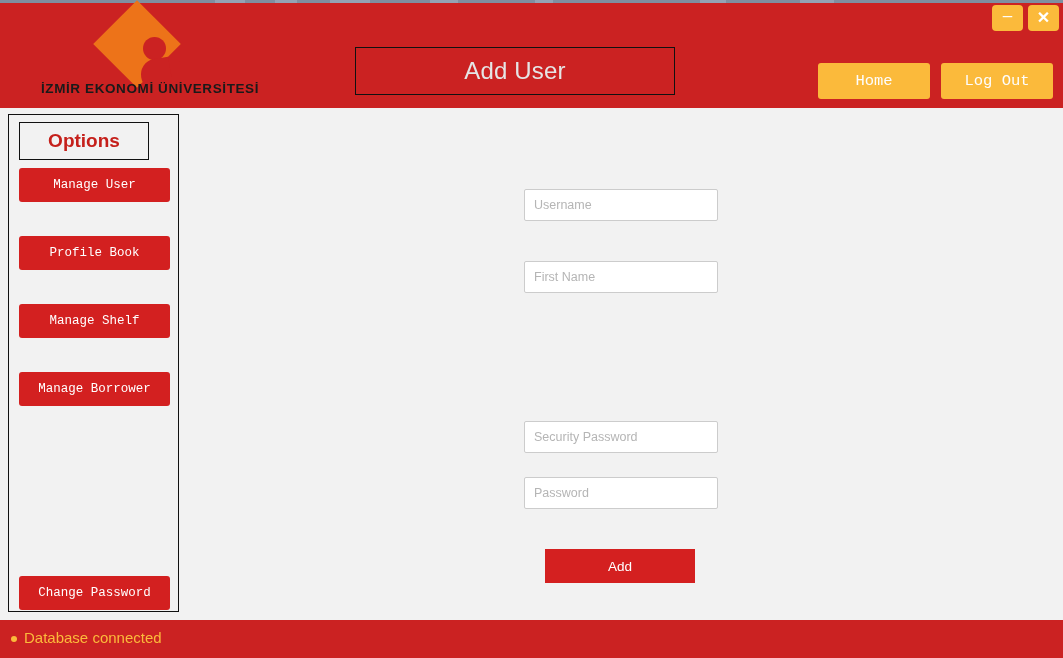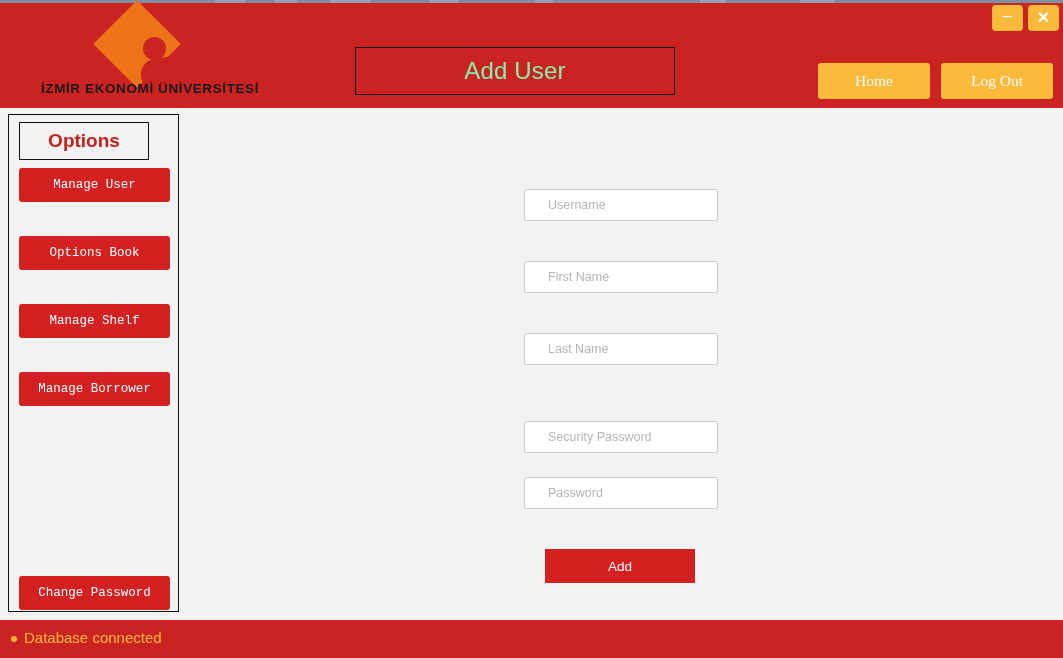--- a/index.html
+++ b/index.html
@@ -95,21 +95,21 @@
     left: 355px; top: 44px;
     width: 320px; height: 48px;
     border: 1.5px solid #111;
     background: #cb2222;
     display: flex;
     align-items: center;
     justify-content: center;
   }
   .title-box span {
     font-size: 24px;
-    color: #86efac;
+    color: #e5e5e5;
     letter-spacing: 0.2px;
   }
 
   
   .win-btn {
     position: absolute;
     top: 2px;
     width: 31px; height: 26px;
     background: #fbba3b;
     border-radius: 4px;
@@ -127,21 +127,21 @@
   
   .nav-btn {
     position: absolute;
     top: 60px;
     height: 36px;
     background: #fbba3b;
     border: none;
     border-radius: 3px;
     color: #fdfdfd;
     font-size: 15.5px;
-    font-family: Liberation Serif, serif;
+    font-family: Liberation Mono, monospace;
     cursor: pointer;
   }
   .nav-home { left: 818px; width: 112px; }
   .nav-logout { left: 941px; width: 112px; }
 
   
   .sidebar {
     position: absolute;
     left: 8px; top: 114px;
     width: 171px; height: 498px;
@@ -189,21 +189,21 @@
     position: absolute;
     left: 338px;
     width: 194px;
     height: 32px;
     background: #fff;
     border: 1px solid #ccc;
     border-radius: 2px;
     font-size: 12.5px;
     font-family: "Liberation Sans", sans-serif;
     color: #333;
-    padding: 0 23px;
+    padding: 0 9px;
     outline: none;
   }
   .field::placeholder { color: #b5b5b5; }
 
   .add-btn {
     position: absolute;
     left: 359px; top: 439px;
     width: 150px; height: 34px;
     background: #d42020;
     border: none;
@@ -271,30 +271,29 @@
     <button class="nav-btn nav-home">Home</button>
     <button class="nav-btn nav-logout">Log Out</button>
   </div>
 
   <div class="sidebar">
     <div class="opt-header">
       <span>Options</span>
     </div>
 
     <button class="side-btn" style="top:53px">Manage User</button>
-    <button class="side-btn" style="top:121px">Options Book</button>
+    <button class="side-btn" style="top:121px">Profile Book</button>
     <button class="side-btn" style="top:189px">Manage Shelf</button>
     <button class="side-btn" style="top:257px">Manage Borrower</button>
     <button class="side-btn" style="top:461px">Change Password</button>
   </div>
 
   <div class="form-area">
     <input class="field" style="top: 79px;" type="text" placeholder="Username">
     <input class="field" style="top: 151px;" type="text" placeholder="First Name">
-    <input class="field" style="top: 223px;" type="text" placeholder="Last Name">
     <input class="field" style="top: 311px;" type="text" placeholder="Security Password">
     <input class="field" style="top: 367px;" type="text" placeholder="Password">
 
     <button class="add-btn">Add</button>
   </div>
 
   <div class="statusbar">
     <div class="status-dot"></div>
     <div class="status-text">Database connected</div>
 

